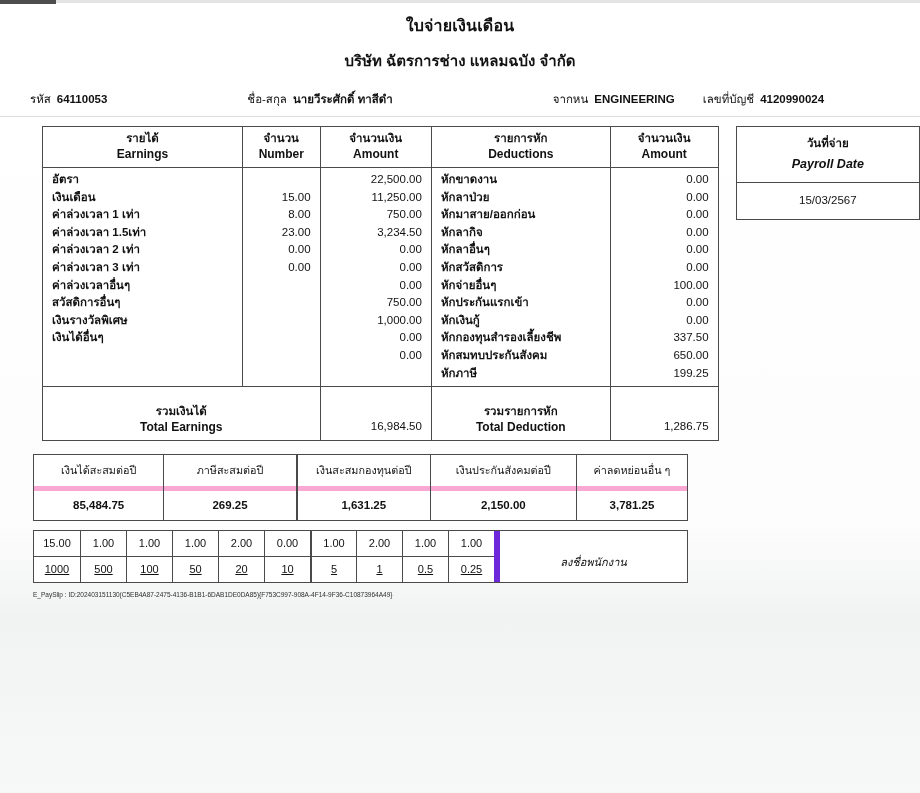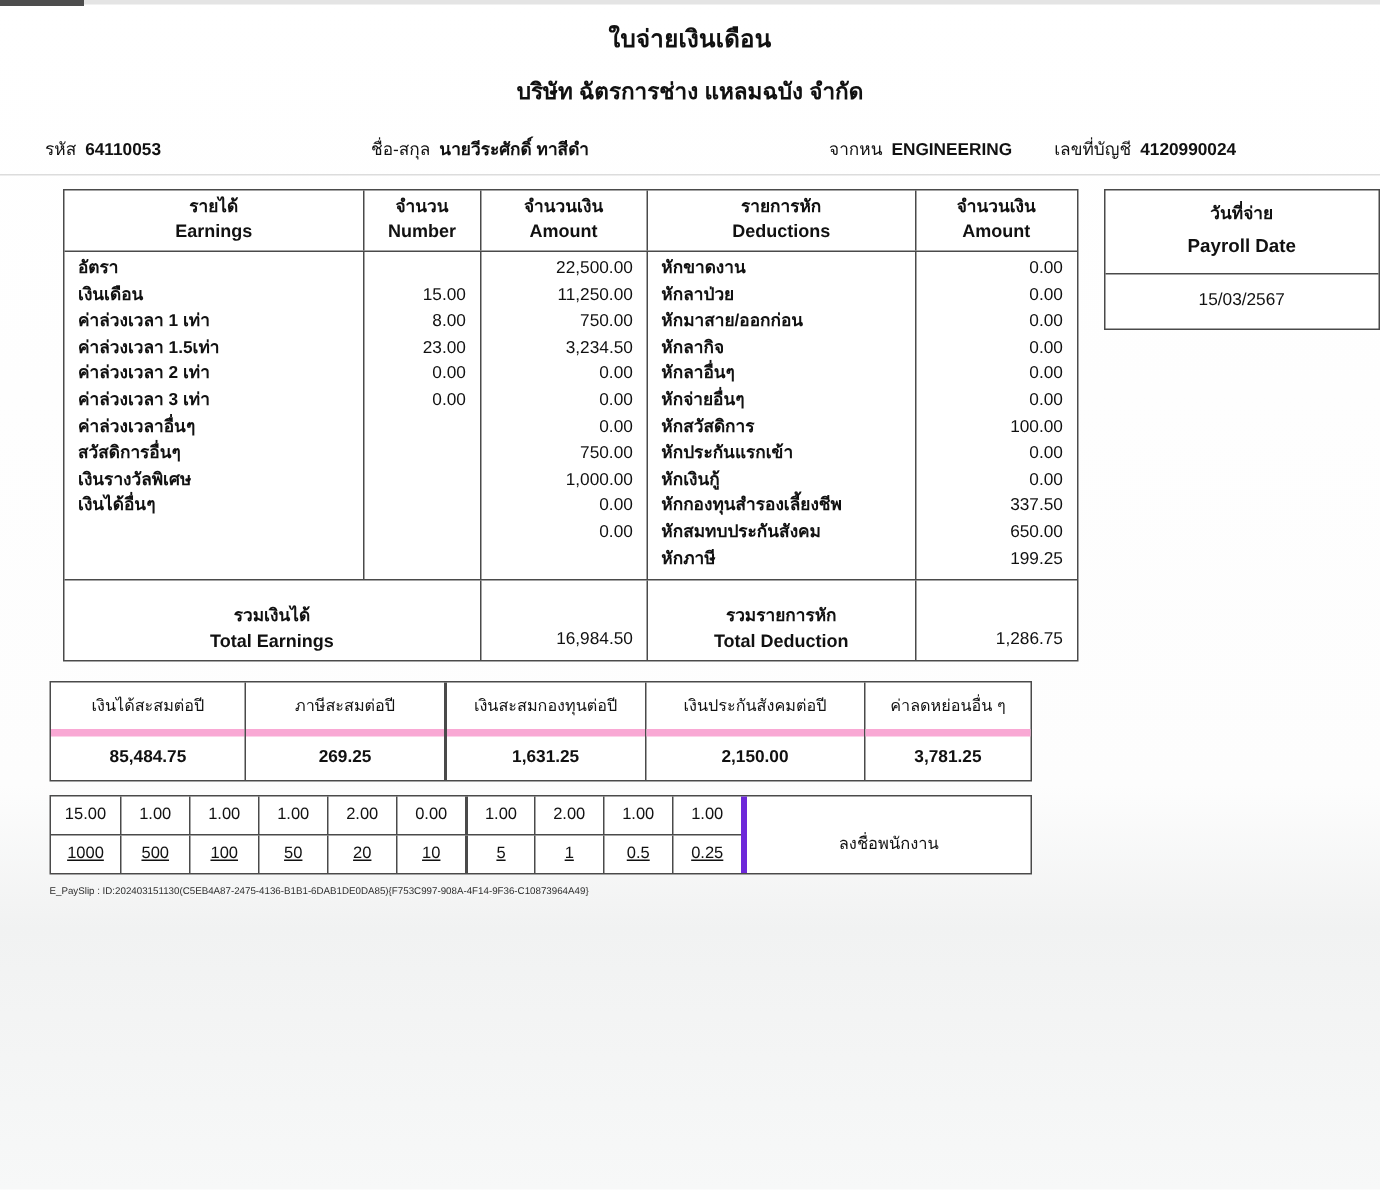--- a/index.html
+++ b/index.html
@@ -50,21 +50,21 @@
   .tot-label { width:41%; display:flex; flex-direction:column; justify-content:center; text-align:center; padding:5px 0; }
   .tot-label .th-line { font-size:11.5px;margin-top:12px; }
   .tot-amount { display:flex; align-items:flex-end; justify-content:flex-end;
                 padding:0 9px 8px 0; font-size:11.5px; }
 
   
   .side { margin-left:17px; width:206px; }
   .side-box { border:1px solid #4a4a4a; background:#fff; }
   .side-box .head { border-bottom:1px solid #4a4a4a; text-align:center; padding:9px 0 10px; }
   .side-box .head .th-line { font-size:11.5px; }
-  .side-box .head .en-line { font-size:12.5px; margin-top:5px; }
+  .side-box .head .en-line { font-size:12.5px; margin-top:5px;font-style:italic; }
   .side-box .val { text-align:center; padding:11px 0 13px; font-size:11.5px; }
   .box-net { margin-top:101px; }
 
   
   .ytd { display:flex; margin:13px 0 0 33px; width:655px; border:1px solid #4a4a4a; background:#fff; }
   .ytd-col { display:flex; flex-direction:column; }
   .ytd-col + .ytd-col { border-left:1px solid #4a4a4a; }
   .ytd-col:nth-child(3) { border-left-width:2px; }
   .y1{width:19.8%;} .y2{width:20.3%;} .y3{width:20.5%;} .y4{width:22.4%;} .y5{width:17%;}
   .ytd-h { border-bottom:5px solid #f9a8d4; text-align:center; padding:7px 1px; font-size:10.8px; }
@@ -72,22 +72,22 @@
 
   
   .denom { display:flex; margin:9px 0 0 33px; width:655px; border:1px solid #4a4a4a; background:#fff; }
   .denom-grid { width:460px; }
   .denom-row { display:flex; }
   .denom-row + .denom-row { border-top:1px solid #4a4a4a; }
   .denom-cell { width:46px; height:25px; line-height:25px; text-align:center; font-size:11px; }
   .denom-cell + .denom-cell { border-left:1px solid #4a4a4a; }
   .denom-row > .denom-cell:nth-child(7) { border-left-width:2px; }
   .denom-row.values .denom-cell { text-decoration:underline; }
-  .sig-cell { flex:1; border-left:4px solid #6d28d9; display:flex; align-items:center;
-              justify-content:center; font-size:11px; padding-top:10px; }
+  .sig-cell { flex:1; border-left:6px solid #6d28d9; display:flex; align-items:center;
+              justify-content:center; font-size:11px; padding-top:10px;font-style:italic; }
 
   .footer { margin:8px 0 0 33px; font-size:6.5px; color:#2e2e2e; }
 </style>
 </head>
 <body>
 
 <div class="top-line"></div>
 <div class="top-mark"></div>
 
 <div class="title">ใบจ่ายเงินเดือน</div>
@@ -170,22 +170,22 @@
         <div class="ln num">1,000.00</div>
         <div class="ln num">0.00</div>
         <div class="ln num">0.00</div>
       </div>
       <div class="bc c4">
         <div class="ln lab">หักขาดงาน</div>
         <div class="ln lab">หักลาป่วย</div>
         <div class="ln lab">หักมาสาย/ออกก่อน</div>
         <div class="ln lab">หักลากิจ</div>
         <div class="ln lab">หักลาอื่นๆ</div>
+        <div class="ln lab">หักสวัสดิการ</div>
         <div class="ln lab">หักจ่ายอื่นๆ</div>
-        <div class="ln lab">หักสวัสดิการ</div>
         <div class="ln lab">หักประกันแรกเข้า</div>
         <div class="ln lab">หักเงินกู้</div>
         <div class="ln lab">หักกองทุนสำรองเลี้ยงชีพ</div>
         <div class="ln lab">หักสมทบประกันสังคม</div>
         <div class="ln lab">หักภาษี</div>
       </div>
       <div class="bc c5">
         <div class="ln num">0.00</div>
         <div class="ln num">0.00</div>
         <div class="ln num">0.00</div>

